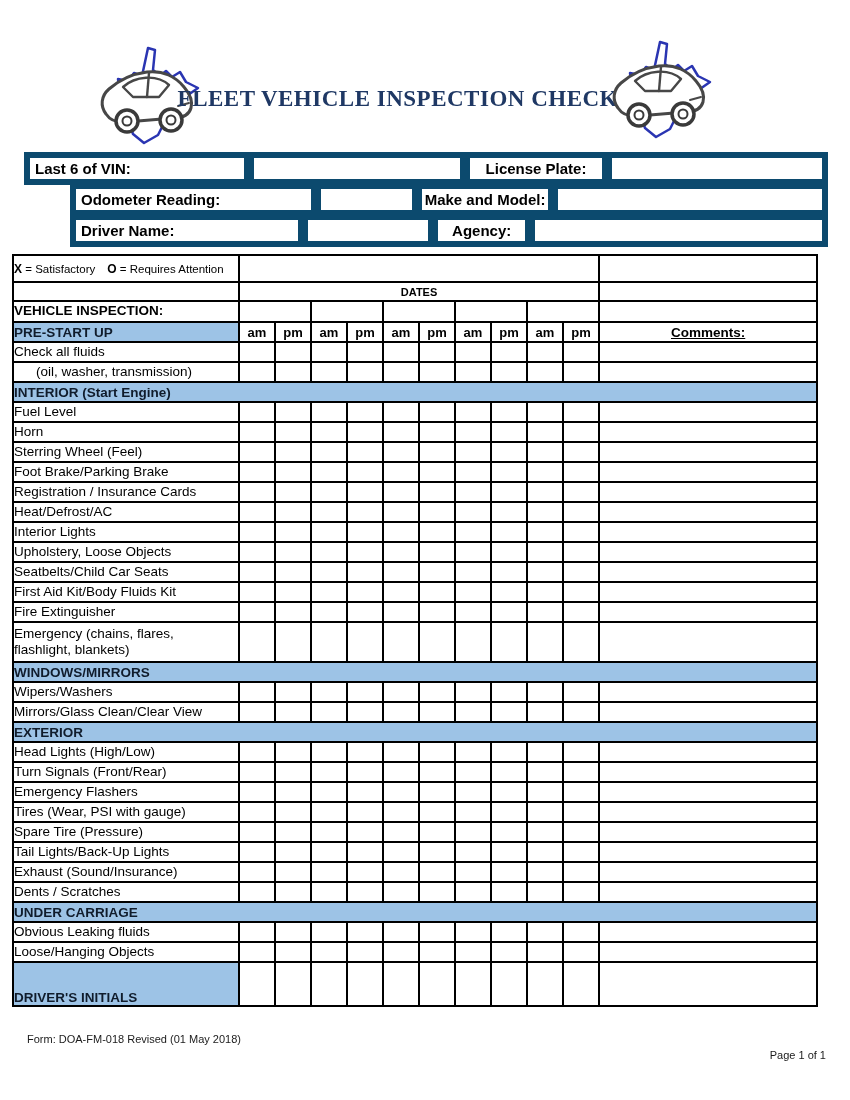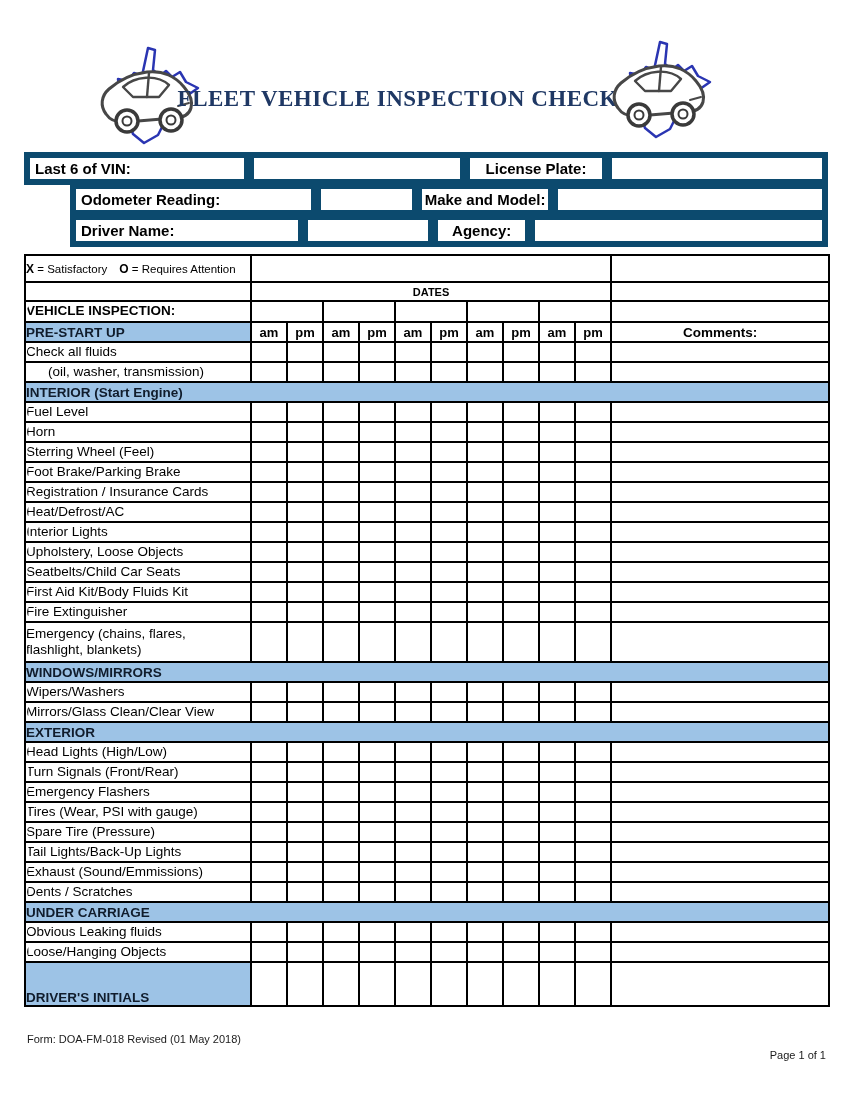--- a/index.html
+++ b/index.html
@@ -45,21 +45,21 @@
   
   .r2-c1 { width: 262px; } .r2-c2 { width: 109px; } .r2-c3 { width: 146px; } .r2-c4 { width: 293px; }
   
   .r3-c1 { width: 258px; } .r3-c2 { width: 145px; } .r3-c3 { width: 109px; } .r3-c4 { width: 330px; }
 
   
   table.checklist {
     border-collapse: collapse;
     table-layout: fixed;
     width: 806px;
-    margin-left: 24px;
+    margin-left: 12px;
     margin-top: 7px;
   }
   table.checklist td { border: 2px solid #000; padding: 0; overflow: hidden; }
   td.nb { border: none; }
 
   .r-legend   { height: 27px; }
   .r-dates    { height: 19px; }
   .r-vehicle  { height: 21px; }
   .r-prestart { height: 20px; }
   .r-item     { height: 20px; }
@@ -67,31 +67,31 @@
   .r-tall     { height: 40px; }
   .r-driver   { height: 44px; }
 
   .legend-cell { font-size: 11.5px; padding-left: 4px; color: #000; }
   .legend-cell b { font-size: 12px; }
   .legend-gap { display: inline-block; width: 12px; }
 
   .dates-cell { font-weight: 700; text-align: center; font-size: 11px; }
   td.label {
     font-size: 13.5px; line-height: 1.2;
-    padding-left: 4px; white-space: pre-line; color: #000; border-radius: 10px;
+    padding-left: 4px; white-space: pre-line; color: #000;
   }
   td.label.bold { font-weight: 700; }
   td.label.indent { padding-left: 22px; }
   td.section {
     background: var(--section-bg, #9DC3E6);
     color: var(--section-text, #101C2C);
     font-weight: 700; font-size: 13.5px; padding-left: 4px;
   }
   td.ampm { font-weight: 700; text-align: center; font-size: 13px; }
-  td.comments-header { font-weight: 700; text-align: center; font-size: 13.5px; }
+  td.comments-header { font-weight: 700; text-align: center; font-size: 13.5px; text-decoration: underline; }
   td.driver-label {
     background: var(--section-bg, #9DC3E6);
     color: var(--section-text, #101C2C);
     font-weight: 700; font-size: 13.5px;
     vertical-align: bottom; padding-bottom: 3px; padding-left: 4px;
   }
 
   
   .footer { margin: 26px 24px 0 27px; font-size: 11px; color: #1a1a1a; }
   .footer .page-num { text-align: right; margin-top: 4px; }
@@ -519,21 +519,21 @@
         <td></td>
         <td></td>
         <td></td>
         <td></td>
         <td></td>
         <td></td>
         <td></td>
         <td></td>
       </tr>
       <tr class="r-item">
-        <td class="label">Exhaust (Sound/Emmissions)</td>
+        <td class="label">Exhaust (Sound/Insurance)</td>
         <td></td>
         <td></td>
         <td></td>
         <td></td>
         <td></td>
         <td></td>
         <td></td>
         <td></td>
         <td></td>
         <td></td>

